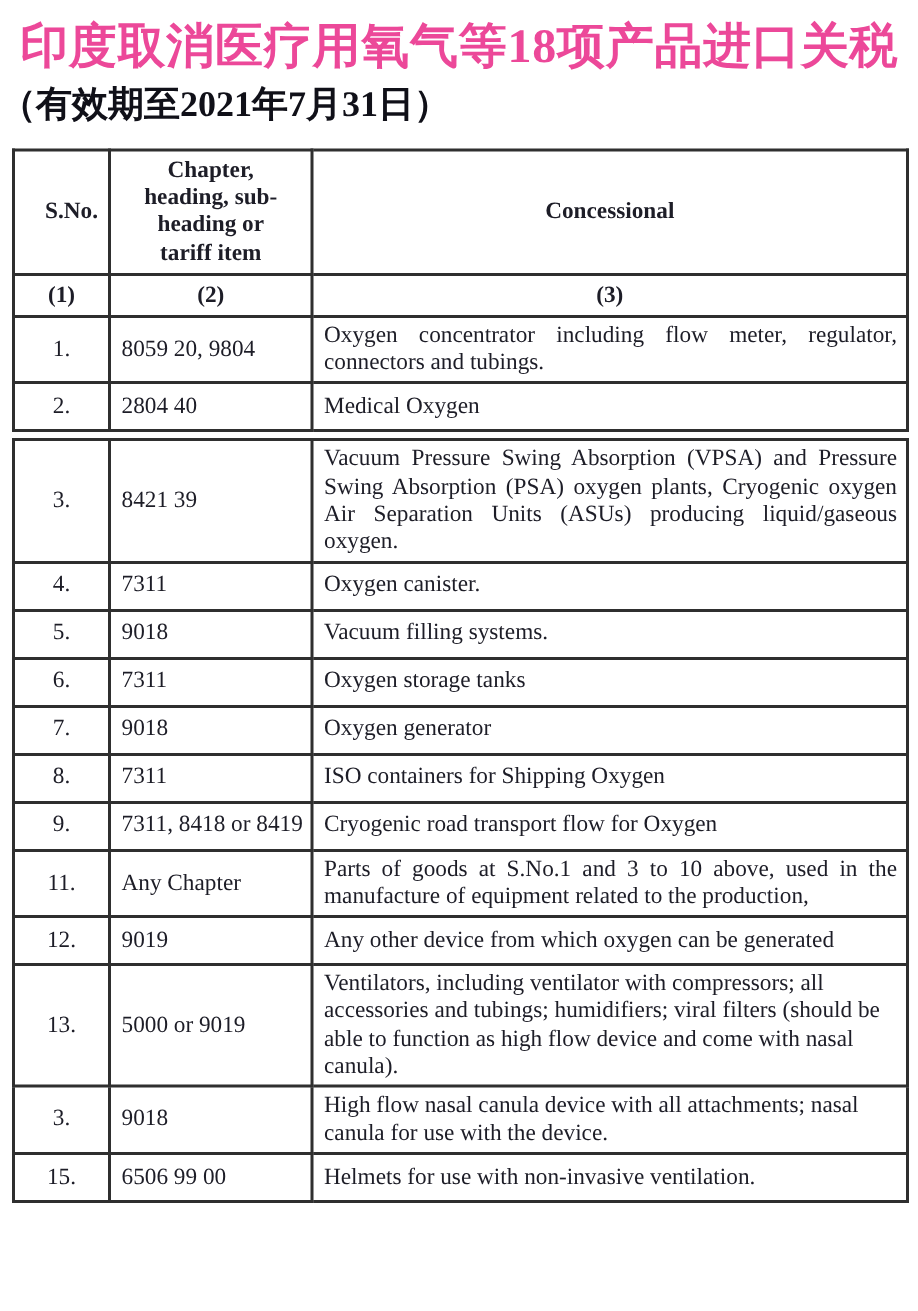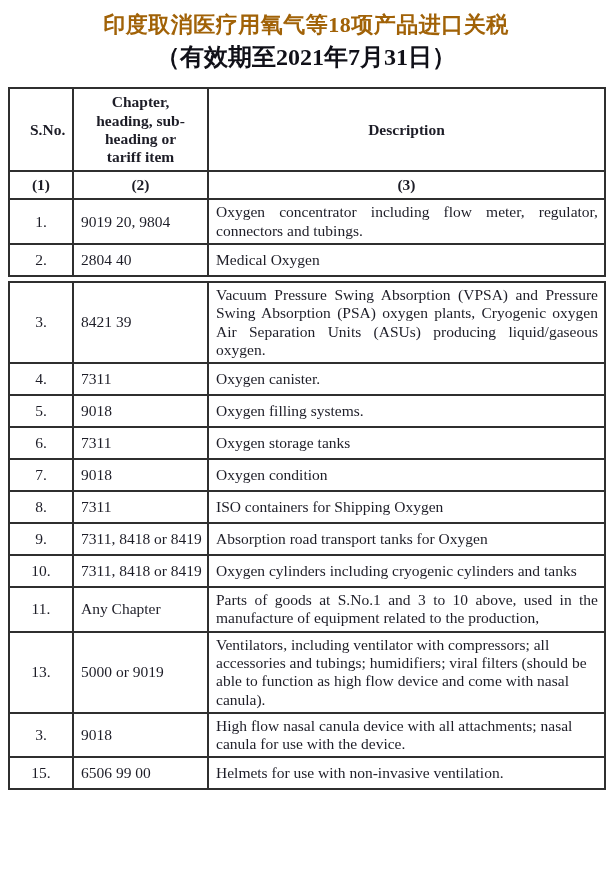--- a/index.html
+++ b/index.html
@@ -11,32 +11,31 @@
     position: relative;
     width: 612px;
     height: 874px;
     background: #ffffff;
     overflow: hidden;
     font-family: "Liberation Serif", "DejaVu Serif", serif;
     color: #1d1d27;
   }
   .doc-title {
     margin: 12px 6px 2px 6px;
-    font-size: 22px;
+    font-size: 32px;
     line-height: 1.15;
     font-weight: bold;
     text-align: center;
     letter-spacing: 0.5px;
-    color: #a16207;
+    color: #ec4899;
   }
   .doc-subtitle {
     margin: 4px 0 14px 0;
     font-size: 24px;
     font-weight: bold;
-    text-align: center;
     color: #101018;
   }
   table.tariff {
     border-collapse: collapse;
     table-layout: fixed;
     width: 596px;
     margin-left: 8px;
   }
   table.tariff col.c-sno   { width: 64px;  }
   table.tariff col.c-chap  { width: 135px; }
@@ -87,32 +86,32 @@
   <table class="tariff">
     <colgroup>
       <col class="c-sno">
       <col class="c-chap">
       <col class="c-desc">
     </colgroup>
     <thead>
       <tr class="head-main">
         <th>S.No.</th>
         <th>Chapter, heading, sub-heading or tariff item</th>
-        <th>Description</th>
+        <th>Concessional</th>
       </tr>
       <tr class="head-index">
         <th>(1)</th>
         <th>(2)</th>
         <th>(3)</th>
       </tr>
     </thead>
     <tbody>
         <tr>
           <td class="sno">1.</td>
-          <td class="chapter">9019 20, 9804</td>
+          <td class="chapter">8059 20, 9804</td>
           <td class="desc justify">Oxygen concentrator including flow meter, regulator, connectors and tubings.</td>
         </tr>
         <tr>
           <td class="sno">2.</td>
           <td class="chapter">2804 40</td>
           <td class="desc">Medical Oxygen</td>
         </tr>
         <tr class="page-gap">
           <td colspan="3"></td>
         </tr>
@@ -122,51 +121,51 @@
           <td class="desc justify">Vacuum Pressure Swing Absorption (VPSA) and Pressure Swing Absorption (PSA) oxygen plants, Cryogenic oxygen Air Separation Units (ASUs) producing liquid/gaseous oxygen.</td>
         </tr>
         <tr>
           <td class="sno">4.</td>
           <td class="chapter">7311</td>
           <td class="desc">Oxygen canister.</td>
         </tr>
         <tr>
           <td class="sno">5.</td>
           <td class="chapter">9018</td>
-          <td class="desc">Oxygen filling systems.</td>
+          <td class="desc">Vacuum filling systems.</td>
         </tr>
         <tr>
           <td class="sno">6.</td>
           <td class="chapter">7311</td>
           <td class="desc">Oxygen storage tanks</td>
         </tr>
         <tr>
           <td class="sno">7.</td>
           <td class="chapter">9018</td>
-          <td class="desc">Oxygen condition</td>
+          <td class="desc">Oxygen generator</td>
         </tr>
         <tr>
           <td class="sno">8.</td>
           <td class="chapter">7311</td>
           <td class="desc">ISO containers for Shipping Oxygen</td>
         </tr>
         <tr>
           <td class="sno">9.</td>
           <td class="chapter">7311, 8418 or 8419</td>
-          <td class="desc">Absorption road transport tanks for Oxygen</td>
-        </tr>
-        <tr>
-          <td class="sno">10.</td>
-          <td class="chapter">7311, 8418 or 8419</td>
-          <td class="desc">Oxygen cylinders including cryogenic cylinders and tanks</td>
+          <td class="desc">Cryogenic road transport flow for Oxygen</td>
         </tr>
         <tr class="split-top">
           <td class="sno">11.</td>
           <td class="chapter">Any Chapter</td>
           <td class="desc justify">Parts of goods at S.No.1 and 3 to 10 above, used in the manufacture of equipment related to the production,</td>
+        </tr>
+        <tr>
+          <td class="sno">12.</td>
+          <td class="chapter">9019</td>
+          <td class="desc">Any other device from which oxygen can be generated</td>
         </tr>
         <tr>
           <td class="sno">13.</td>
           <td class="chapter">5000 or 9019</td>
           <td class="desc">Ventilators, including ventilator with compressors; all accessories and tubings; humidifiers; viral filters (should be able to function as high flow device and come with nasal canula).</td>
         </tr>
         <tr>
           <td class="sno">3.</td>
           <td class="chapter">9018</td>
           <td class="desc">High flow nasal canula device with all attachments; nasal canula for use with the device.</td>

